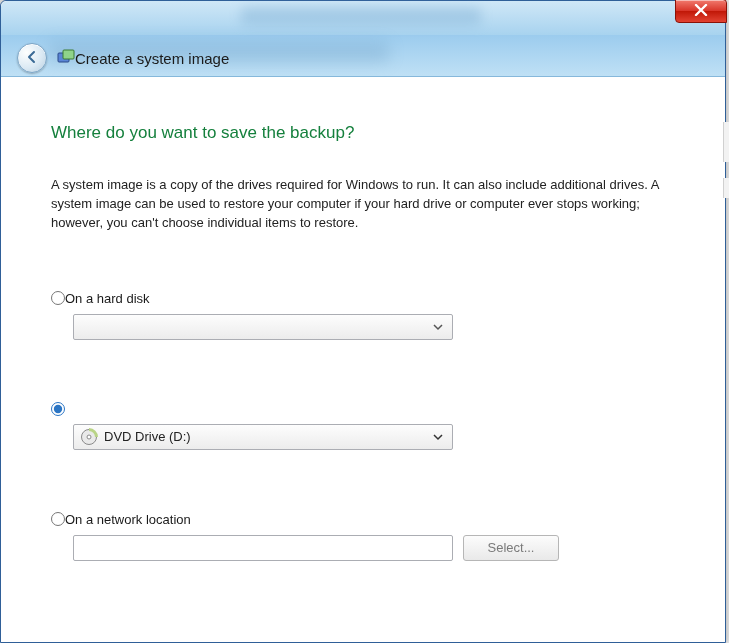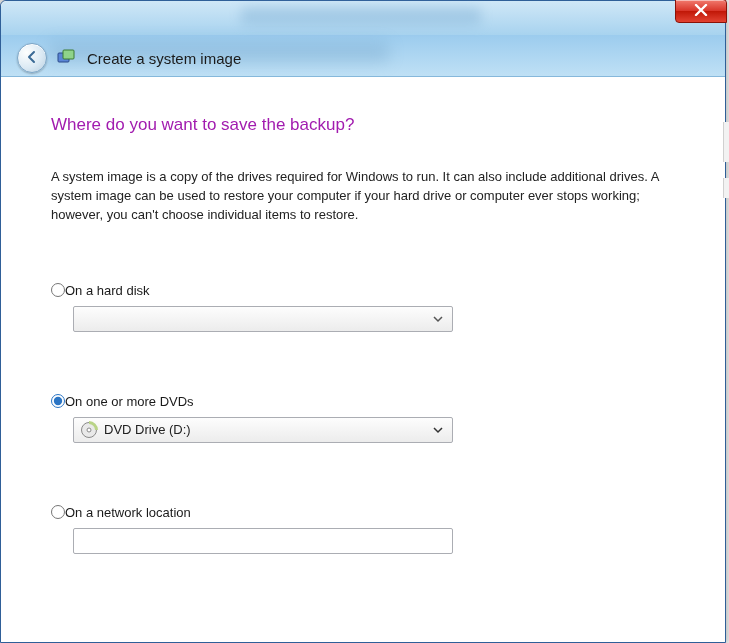--- a/index.html
+++ b/index.html
@@ -55,21 +55,21 @@
     border: 1px solid #7ea6c6;
     display: flex;
     align-items: center; justify-content: center;
     box-shadow: inset 0 1px 0 #fff, 0 1px 2px rgba(0,0,0,.25);
   }
   .back-btn svg { width: 16px; height: 16px; }
   .header-title-row {
     position: absolute;
     left: 56px; top: 48px;
     display: flex; align-items: center;
-    gap: 12px;
+    gap: 0;
   }
   .header-title-row .hdr-icon {
     width: 18px; height: 18px;
     display:flex;align-items:center;justify-content:center;
   }
   .header-title {
     color: #1b1b1b;
     font-size: 15px;
   }
   .close-btn {
@@ -84,24 +84,25 @@
   }
   .close-btn svg { width: 14px; height: 12px; }
   
   .wizard-body {
     position: absolute;
     left: 6px; top: 76px; right: 6px; bottom: 2px;
     background: #fff;
     padding: 38px 44px 0 44px;
   }
   .wizard-heading {
-    color: #a21caf;
+    color: #15803d;
     font-size: 17px;
     font-weight: 400;
     margin-bottom: 24px;
+    margin-top: 8px;
   }
   .wizard-desc {
     color: #222;
     font-size: 13px;
     line-height: 1.45;
     max-width: 610px;
     margin-bottom: 58px;
     margin-top: 33px;
   }
   .option-block { margin-bottom: 62px; }
@@ -217,21 +218,20 @@
           <svg viewBox="0 0 10 10" width="10" height="10">
               <path d="M1 3 L5 7 L9 3" fill="none" stroke="#555" stroke-width="1.5"></path>
             </svg>
         </span>
       </div>
     </div>
 
     <div class="option-block">
       <label class="option-row">
         <input type="radio" name="dest" checked="" style="">
-        <span>On one or more DVDs</span>
       </label>
       <div class="combo">
         <span class="combo-left">
           <span class="disc-icon">
             <svg viewBox="0 0 18 18">
               <circle cx="9" cy="9" r="7.5" fill="#e9e9e9" stroke="#8a8a8a"></circle>
               <circle cx="9" cy="9" r="2" fill="#fff" stroke="#8a8a8a"></circle>
               <path d="M9 1.5 A7.5 7.5 0 0 1 16.5 9" fill="none" stroke="#b9d487" stroke-width="3"></path>
             </svg>
           </span>
@@ -245,19 +245,20 @@
       </div>
     </div>
 
     <div class="option-block" style="margin-bottom:8px">
       <label class="option-row">
         <input type="radio" name="dest" style="">
         <span>On a network location</span>
       </label>
       <div class="net-row">
         <input class="text-input" type="text" value="" style="">
+        <button class="select-btn">Select...</button>
       </div>
     </div>
   </div>
 </div>
 
 <div class="right-artifact1"></div>
 <div class="right-artifact2"></div>
 
 </body></html>

